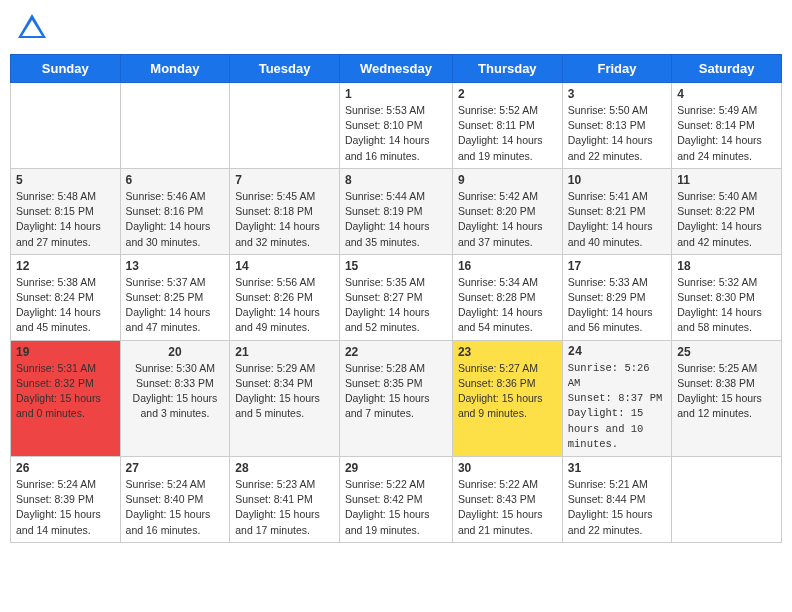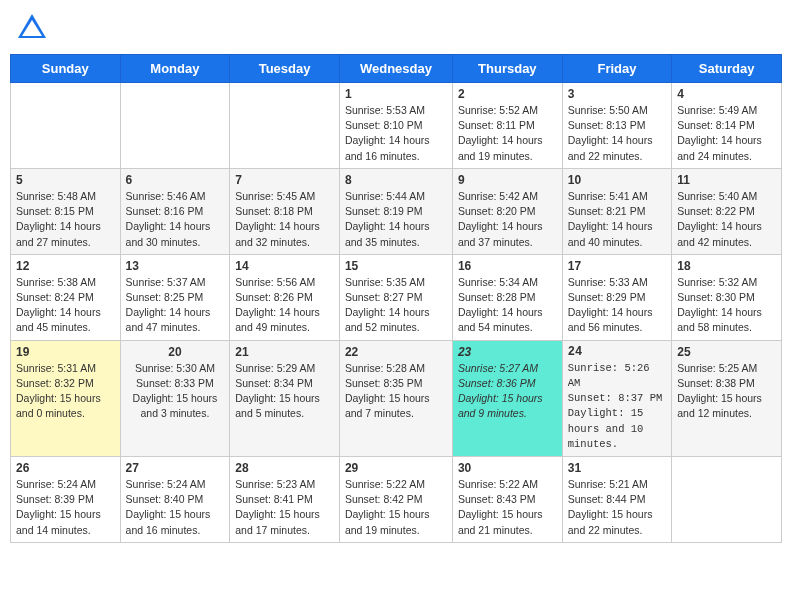--- a/index.html
+++ b/index.html
@@ -277,21 +277,21 @@
         <td>
         <span class="day-number">18</span>
         <div class="day-info">
           <span>Sunrise: 5:32 AM</span><br>
           <span>Sunset: 8:30 PM</span><br>
           <span>Daylight: 14 hours and 58 minutes.</span>
         </div>
       </td>
       </tr>
       <tr>
-        <td style="background: #fef9c3;">
+        <td style="background: #ef4444;">
         <span class="day-number">19</span>
         <div class="day-info">
           <span>Sunrise: 5:31 AM</span><br>
           <span>Sunset: 8:32 PM</span><br>
           <span>Daylight: 15 hours and 0 minutes.</span>
         </div>
       </td>
         <td style="background: rgb(245, 245, 245); text-align: center;">
         <span class="day-number">20</span>
         <div class="day-info">
@@ -309,21 +309,21 @@
         </div>
       </td>
         <td style="background: rgb(245, 245, 245);">
         <span class="day-number">22</span>
         <div class="day-info">
           <span>Sunrise: 5:28 AM</span><br>
           <span>Sunset: 8:35 PM</span><br>
           <span>Daylight: 15 hours and 7 minutes.</span>
         </div>
       </td>
-        <td style="background: #5eead4; font-style: italic;">
+        <td style="background: #fde047;">
         <span class="day-number">23</span>
         <div class="day-info">
           <span>Sunrise: 5:27 AM</span><br>
           <span>Sunset: 8:36 PM</span><br>
           <span>Daylight: 15 hours and 9 minutes.</span>
         </div>
       </td>
         <td style="background: rgb(245, 245, 245); font-family: Liberation Mono, monospace;">
         <span class="day-number">24</span>
         <div class="day-info">

